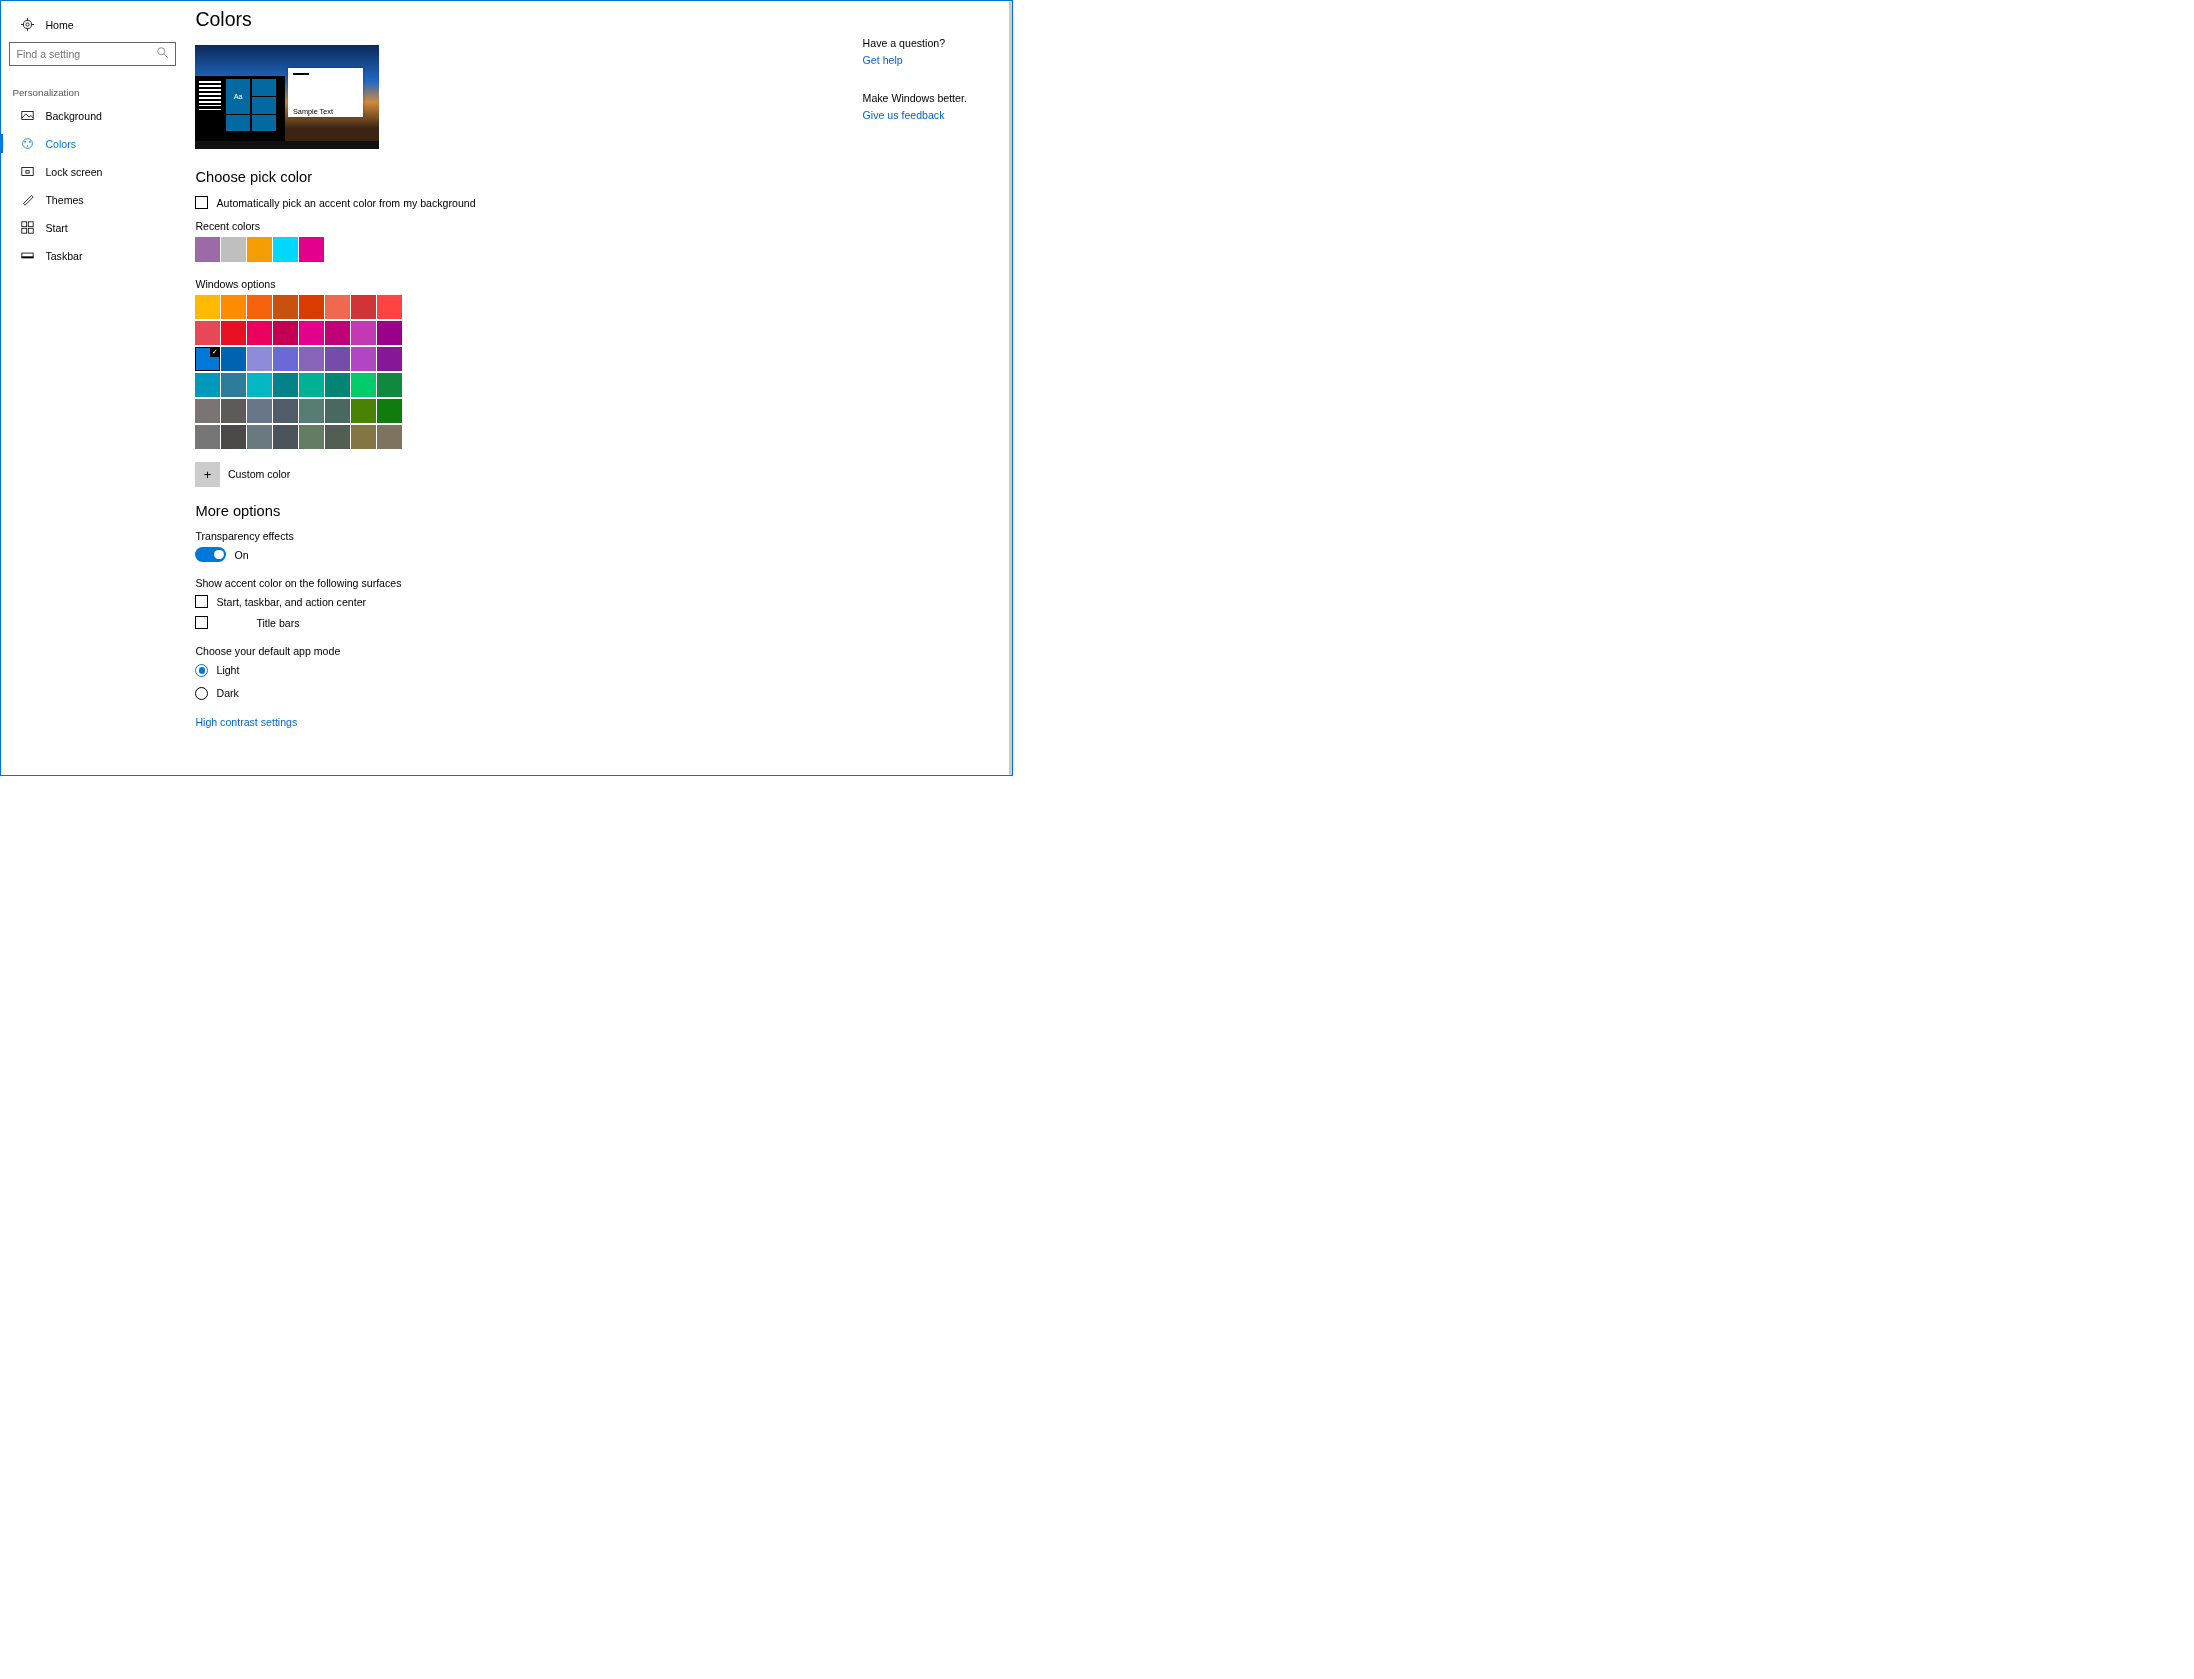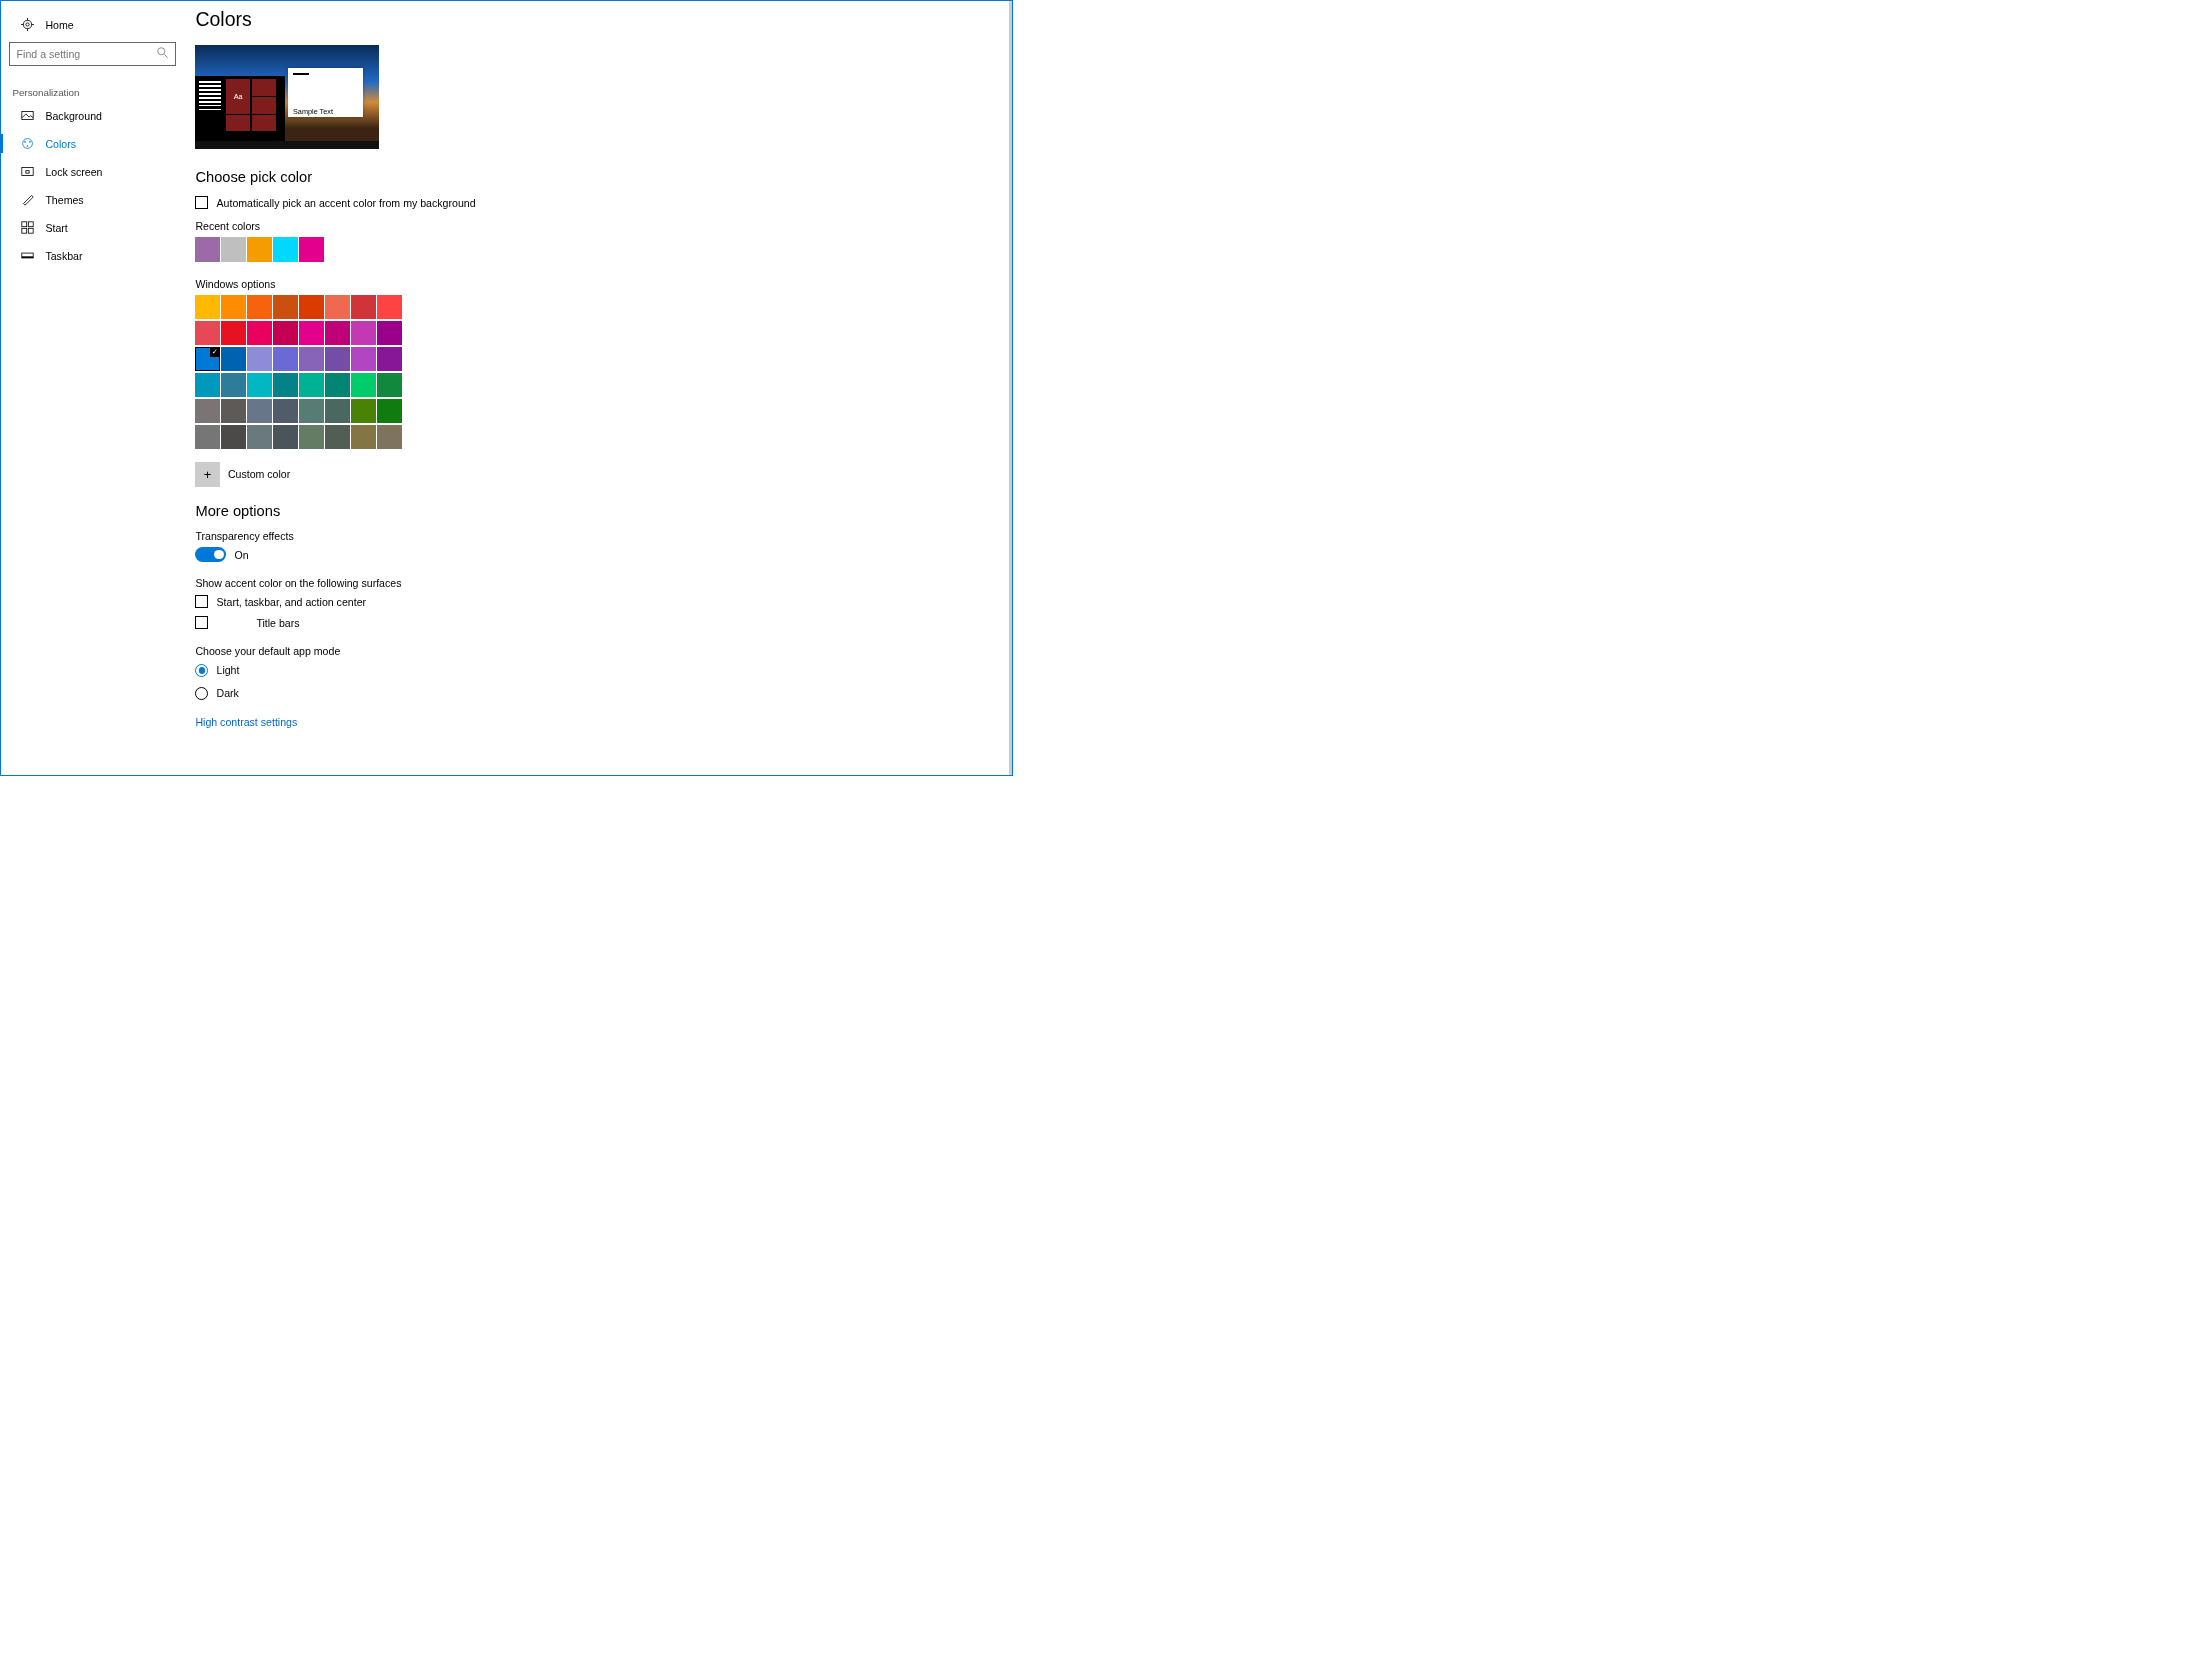--- a/index.html
+++ b/index.html
@@ -24,21 +24,21 @@
 .section-hdr { color: #555; font-size: 9.8px; padding: 8.1px 11.4px 3.3px; }
 .main { flex: 1; padding: 6.5px 19.5px 19.5px 11.4px; overflow-y: auto; position: relative; }
 h1.page-title { font-weight: 400; font-size: 19.5px; margin-bottom: 14.7px; }
 .preview { width: 184px; height: 104px; background: linear-gradient(#1b3e8a 0%, #1b3e8a 25%, #2d5aa8 25%, #2d5aa8 100%); position: relative; overflow: hidden; margin-bottom: 19.5px; }
 .preview-sky { position: absolute; inset: 0; background: linear-gradient(#0a2b58, #2168c4 35%, #d08a3b 55%, #3b2512 80%); }
 .preview-taskbar { position: absolute; left: 0; bottom: 0; width: 100%; height: 8.1px; background: #111; }
 .preview-start { position: absolute; left: 0; bottom: 8.1px; width: 90px; height: 65px; background: #000; display: flex; }
 .start-col1 { width: 29px; padding: 4.9px 3.3px; }
 .start-line { height: 1.6px; background: #fff; margin-bottom: 2.4px; }
 .start-tiles { flex: 1; padding: 3.3px 1.6px; display: grid; grid-template-columns: repeat(2, 24.4px); grid-auto-rows: 16.3px; gap: 1.6px; }
-.tile { background: #7f1d1d; }
+.tile { background: #0369a1; }
 .tile.aa { display: flex; align-items: center; justify-content: center; color: #fff; font-size: 7.3px; grid-row: span 2; }
 .preview-window { position: absolute; right: 16.3px; top: 23px; width: 75px; height: 49px; background: #fff; box-shadow: 0 0 3.3px rgba(0,0,0,0.3); padding: 4.9px; }
 .pw-bar { width: 16.3px; height: 1.6px; background: #000; margin-bottom: 4.9px; }
 .pw-text { font-size: 7.3px; margin-top: 32px; }
 h2.sub { font-weight: 400; font-size: 14.7px; margin-bottom: 11.4px; }
 .check-row { display: flex; align-items: center; gap: 8.1px; margin-bottom: 11.4px; font-size: 10.6px; }
 .checkbox { width: 13px; height: 13px; border: 1.6px solid #000; flex-shrink: 0; }
 .label-sm { font-size: 10.6px; margin-bottom: 4.9px; margin-top: 8.1px; }
 .swatch-row { display: flex; gap: 1.6px; flex-wrap: wrap; }
 .swatch { width: 24.4px; height: 24.4px; position: relative; }
@@ -279,18 +279,28 @@
         <div class="radio checked"></div>
         <span>Light</span>
       </div>
       <div class="radio-row" style="margin-bottom:16.3px;">
         <div class="radio"></div>
         <span>Dark</span>
       </div>
 
       <span class="link">High contrast settings</span>
 
+      <div class="right-pane">
+        <div class="rp-block">
+          <div class="rp-h">Have a question?</div>
+          <span class="link">Get help</span>
+        </div>
+        <div class="rp-block">
+          <div class="rp-h">Make Windows better.</div>
+          <span class="link">Give us feedback</span>
+        </div>
+      </div>
 
       <div class="scrollbar-fake"></div>
     </div>
   </div>
 </div>
 
 
 </body></html>

